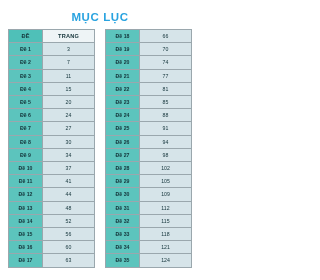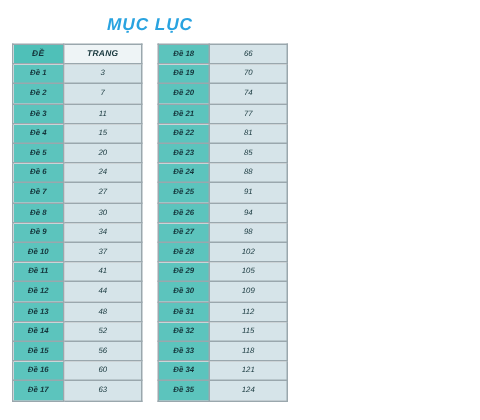--- a/index.html
+++ b/index.html
@@ -13,21 +13,20 @@
     overflow: hidden;
     font-family: "Liberation Sans", sans-serif;
     position: relative;
   }
   #page {
     width: 200px;
     height: 200px;
     background: #ffffff;
     position: relative;
     box-sizing: border-box;
-    font-style: italic;
   }
   #title {
     text-align: center;
     color: #29a3e0;
     font-size: 11.5px;
     font-weight: bold;
     letter-spacing: 0.6px;
     padding-top: 11px;
     padding-bottom: 0px;
     line-height: 13px;

